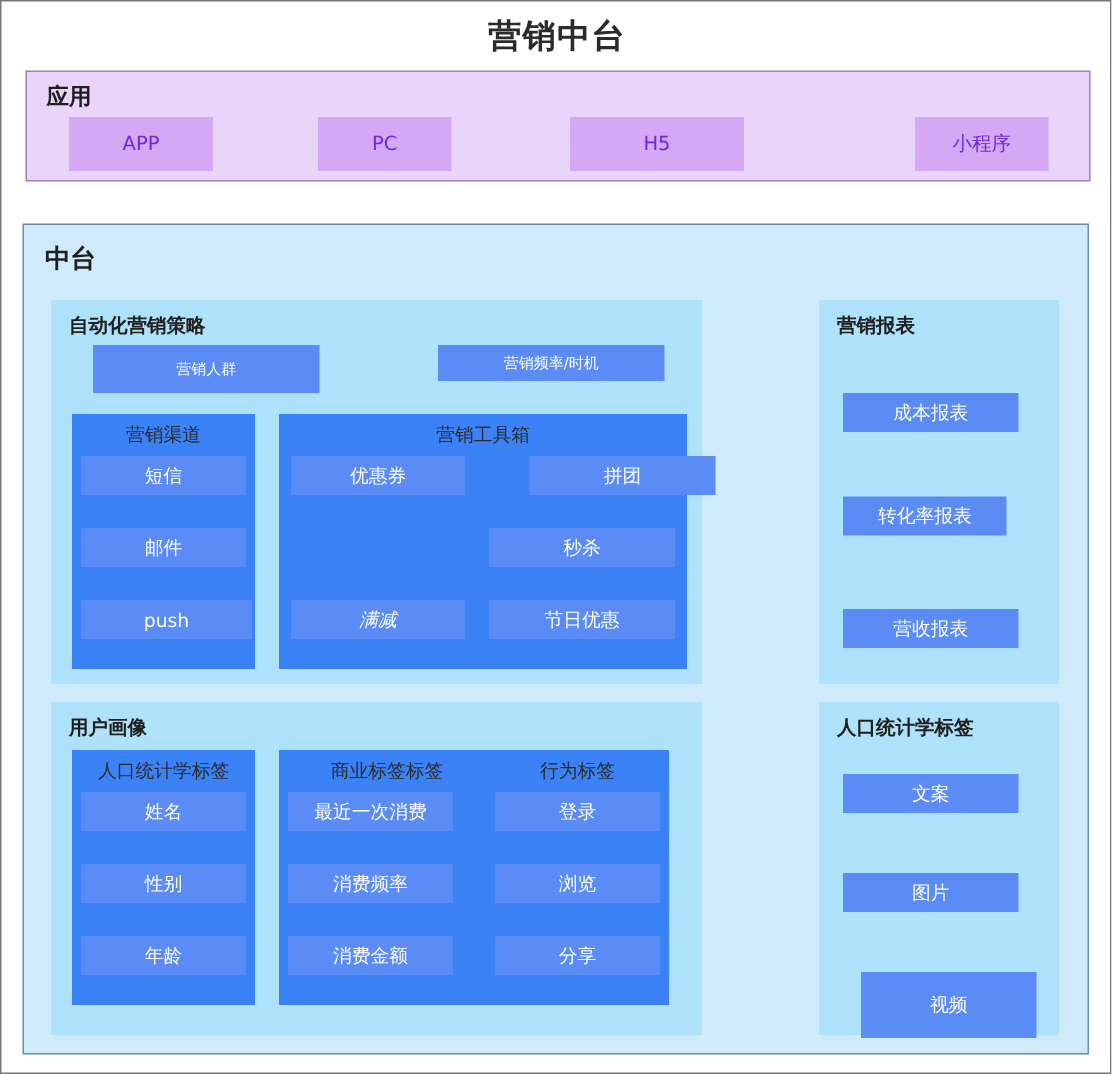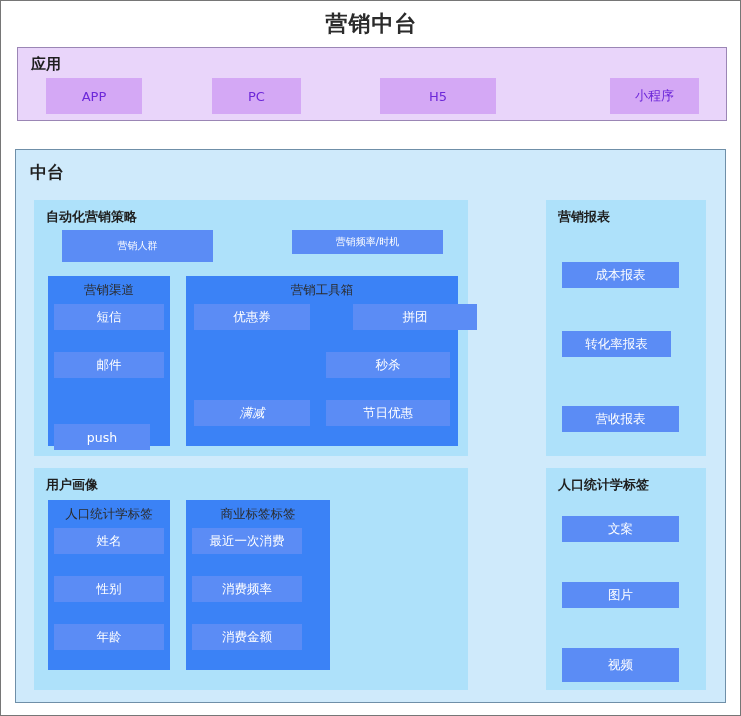--- a/index.html
+++ b/index.html
@@ -152,21 +152,21 @@
 
       <div class="panel-title">自动化营销策略</div>
 
       <div class="chip lg" style="left:28px;top:30px;width:151px;height:32px;">营销人群</div>
       <div class="chip lg" style="left:258px;top:30px;width:151px;height:24px;">营销频率/时机</div>
 
       <div class="group-box" style="left:14px;top:76px;width:122px;height:170px;">
         <div class="group-title">营销渠道</div>
         <div class="chip" style="left:6px;top:28px;width:110px;height:26px;">短信</div>
         <div class="chip" style="left:6px;top:76px;width:110px;height:26px;">邮件</div>
-        <div class="chip" style="left:6px;top:124px;width:96px;height:26px;margin-top:24px;">push</div>
+        <div class="chip" style="left:6px;top:124px;width:114px;height:26px;">push</div>
       </div>
 
       <div class="group-box" style="left:152px;top:76px;width:272px;height:170px;">
         <div class="group-title">营销工具箱</div>
 
         <div class="chip" style="left:8px;top:28px;width:116px;height:26px;">优惠券</div>
         <div class="chip" style="left:8px;top:124px;width:116px;height:26px;font-style:italic;">满减</div>
 
         <div class="chip" style="left:140px;top:28px;width:124px;height:26px;margin-left:27px;">拼团</div>
         <div class="chip" style="left:140px;top:76px;width:124px;height:26px;">秒杀</div>
@@ -192,24 +192,30 @@
         <div class="chip" style="left:6px;top:124px;width:110px;height:26px;">年龄</div>
       </div>
 
       <div class="group-box" style="left:152px;top:32px;width:144px;height:170px;">
         <div class="group-title">商业标签标签</div>
         <div class="chip" style="left:6px;top:28px;width:110px;height:26px;">最近一次消费</div>
         <div class="chip" style="left:6px;top:76px;width:110px;height:26px;">消费频率</div>
         <div class="chip" style="left:6px;top:124px;width:110px;height:26px;text-align:right;">消费金额</div>
       </div>
 
+      <div class="group-box" style="left:290px;top:32px;width:122px;height:170px;">
+        <div class="group-title">行为标签</div>
+        <div class="chip" style="left:6px;top:28px;width:110px;height:26px;">登录</div>
+        <div class="chip" style="left:6px;top:76px;width:110px;height:26px;">浏览</div>
+        <div class="chip" style="left:6px;top:124px;width:110px;height:26px;">分享</div>
+      </div>
     </div>
 
     <div class="sub-panel" style="left:530px;top:318px;width:160px;height:222px;">
       <div class="panel-title">人口统计学标签</div>
 
       <div class="chip" style="left:16px;top:48px;width:117px;height:26px;">文案</div>
       <div class="chip" style="left:16px;top:114px;width:117px;height:26px;">图片</div>
-      <div class="chip" style="left:16px;top:180px;width:117px;height:34px;">视频</div>
+      <div class="chip" style="left:28px;top:180px;width:117px;height:44px;">视频</div>
     </div>
 
   </div>
 </div>
 
 </body></html>

